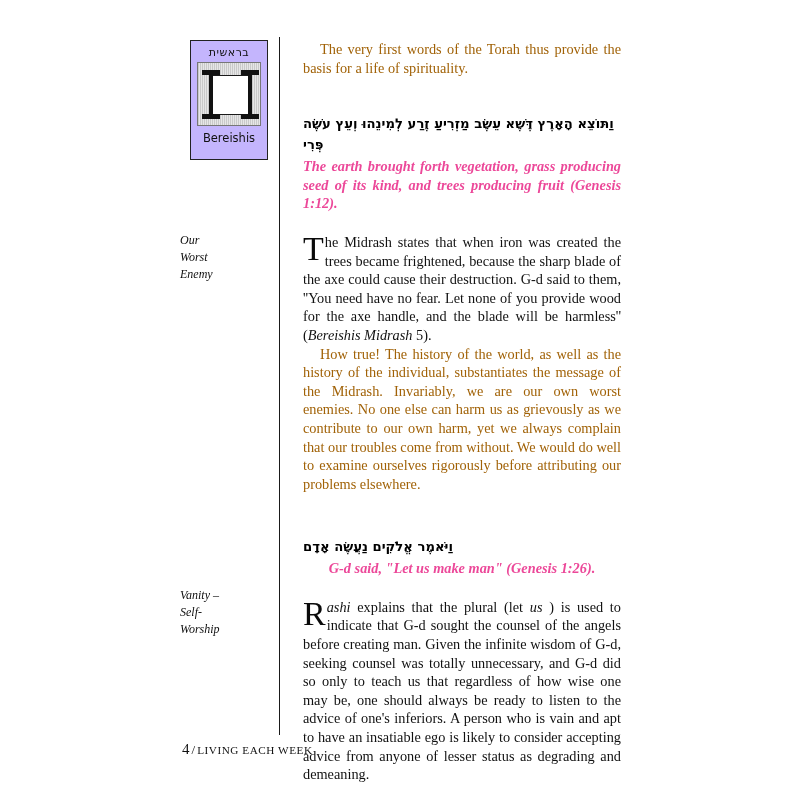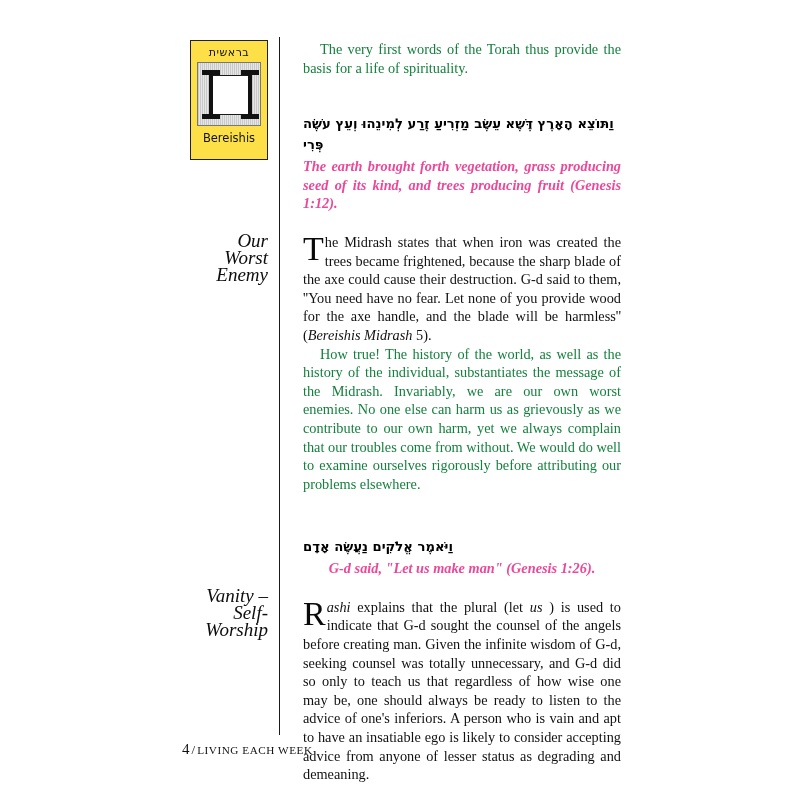--- a/index.html
+++ b/index.html
@@ -34,21 +34,21 @@
   }
 
   
   #chapter-icon {
     position: absolute;
     left: 12px;
     top: 4px;
     width: 78px;
     height: 120px;
     border: 1px solid #222;
-    background: #fde047;
+    background: #c4b5fd;
     box-sizing: border-box;
     display: flex;
     flex-direction: column;
     align-items: center;
   }
   #chapter-icon-hebrew {
     font-family: "DejaVu Sans", sans-serif;
     font-size: 11px;
     line-height: 1;
     margin-top: 6px;
@@ -108,24 +108,23 @@
     font-size: 11.5px;
     margin-top: 5px;
     color: #111;
   }
 
   
   .side-heading {
     position: absolute;
     right: 6px;
     width: 88px;
-    text-align: right;
     font-family: "Liberation Serif", serif;
     font-style: italic;
-    font-size: 19px;
+    font-size: 12px;
     line-height: 17px;
     color: #0d0d0d;
   }
   #side-heading-1 { top: 196px; }
   #side-heading-2 { top: 518px; margin-top: 33px; }
 
   
   #divider {
     position: absolute;
     left: 279px;
@@ -143,21 +142,21 @@
     width: 318px;
   }
 
   p {
     margin: 0;
     font-size: 14.3px;
     line-height: 18.6px;
     text-align: justify;
     text-justify: inter-word;
     hyphens: none;
-    color: #15803d;
+    color: #a16207;
   }
   p.indent { text-indent: 17px; }
 
   
   .hebrew-verse {
     direction: rtl;
     text-align: left;
     font-family: "DejaVu Sans", sans-serif;
     font-weight: bold;
     font-size: 13.2px;

